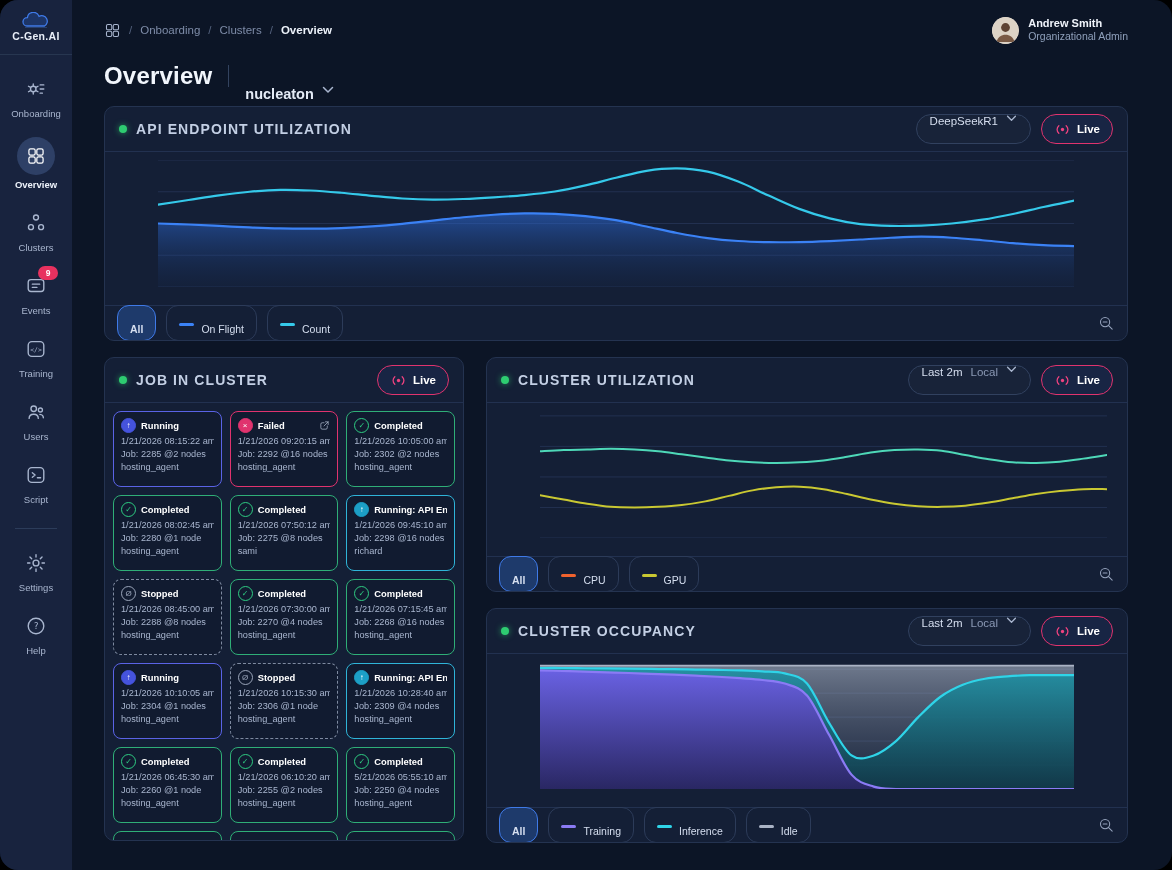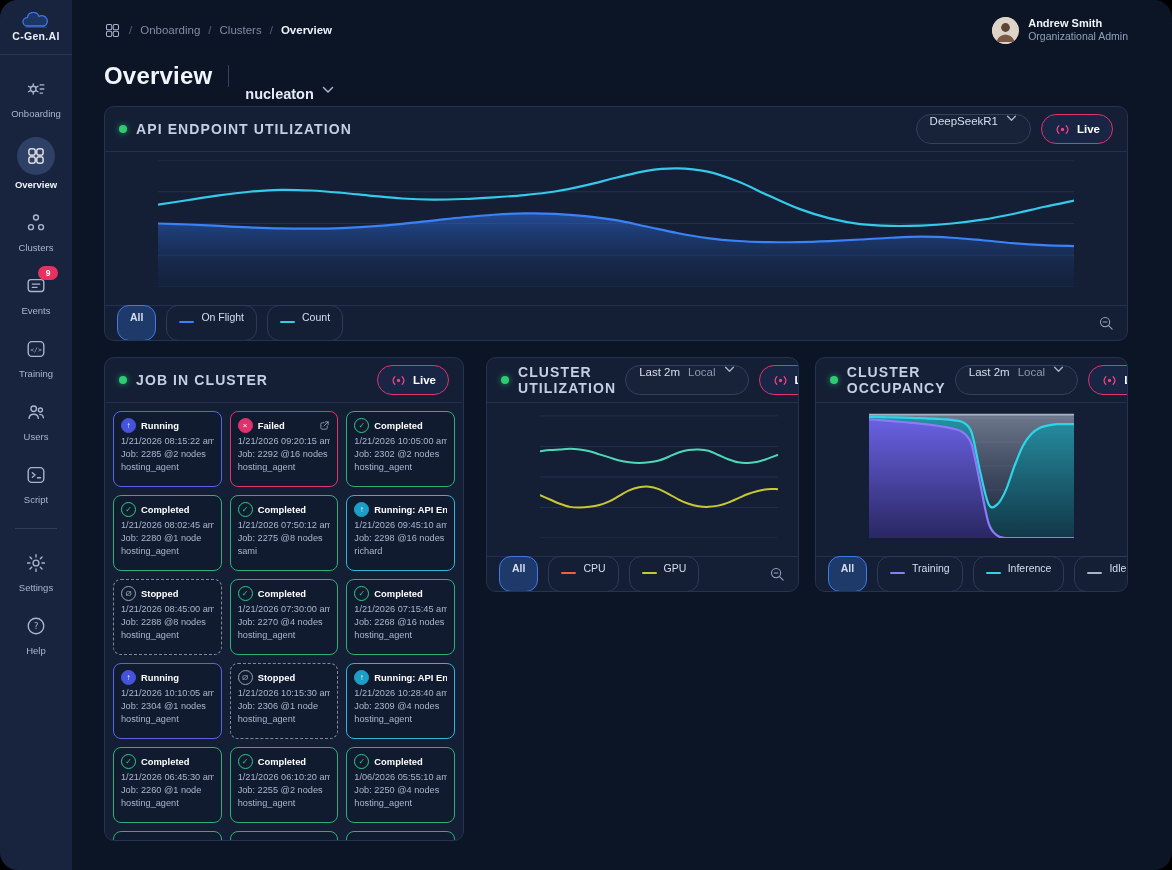--- a/index.html
+++ b/index.html
@@ -42,21 +42,21 @@
   
   .panel{background:#141f36;border:1px solid #243350;border-radius:10px;display:flex;flex-direction:column;overflow:hidden;}
   .panel-head{height:44px;flex-shrink:0;display:flex;align-items:center;gap:9px;padding:0 14px;border-bottom:1px solid #223150;}
   .dot{width:8px;height:8px;border-radius:50%;background:#2ecc71;box-shadow:0 0 6px #2ecc71aa;flex-shrink:0;}
   .panel-title{font-size:14px;font-weight:700;letter-spacing:1.1px;color:#c3cfe4;}
   .head-right{margin-left:auto;display:flex;align-items:center;gap:10px;}
   .pill{height:28px;border:1px solid #31415f;border-radius:15px;padding:0 13px;display:flex;align-items:flex-start;gap:8px;color:#d6dff0;font-size:11.5px;background:rgba(255,255,255,.02);cursor:pointer;white-space:nowrap;}
   .pill .dim{color:#8b99b5;}
   .live-pill{height:28px;border:1.5px solid #e0336e;border-radius:15px;padding:0 12px;display:flex;align-items:center;gap:6px;background:#182544;color:#fff;font-size:11.5px;font-weight:700;cursor:pointer;}
   .panel-foot{height:34px;flex-shrink:0;border-top:1px solid #223150;display:flex;align-items:center;gap:10px;padding:0 12px;}
-  .legend-pill{height:26px;border:1px solid #2c3b59;border-radius:12px;padding:17px 12px;display:flex;align-items:flex-end;gap:7px;font-size:10.5px;color:#d6dff0;background:transparent;cursor:pointer;font-family:inherit;}
+  .legend-pill{height:26px;border:1px solid #2c3b59;border-radius:12px;padding:17px 12px;display:flex;align-items:flex-start;gap:7px;font-size:10.5px;color:#d6dff0;background:transparent;cursor:pointer;font-family:inherit;}
   .legend-pill.active{background:#1e3a6b;border-color:#3f7ae8;font-weight:700;}
   .swatch{width:15px;height:2.5px;border-radius:2px;}
   .zoom-btn{margin-left:auto;background:none;border:none;cursor:pointer;display:flex;align-items:center;padding:0;}
 
   
   .chart-row{flex:1;display:flex;padding:8px 8px 0 8px;min-height:0;}
   .yaxis{width:38px;display:flex;flex-direction:column;justify-content:space-between;align-items:flex-end;padding:0 7px 0 0;flex-shrink:0;}
   .yaxis.right{align-items:flex-start;padding:0 0 0 7px;}
   .yaxis .ylab{font-size:10px;color:#8e9cb8;line-height:1;}
   .plot{flex:1;position:relative;min-width:0;}
@@ -64,21 +64,21 @@
   .grid{stroke:#223050;stroke-width:1;}
   .xlabels{display:flex;height:18px;align-items:center;flex-shrink:0;}
   .xlabels .xlab{flex:1;text-align:center;font-size:10px;color:#8e9cb8;}
   .xl-pad-l{width:46px;flex-shrink:0;}
   .xl-pad-r{width:46px;flex-shrink:0;}
   .xl-pad-sm{width:12px;flex-shrink:0;}
 
   .panel-api{margin-top:13px;height:233px;flex-shrink:0;}
   .bottom-row{display:flex;gap:22px;margin-top:16px;flex:1;min-height:0;}
   .panel-jobs{width:358px;height:482px;flex-shrink:0;}
-  .right-col{flex:1;display:flex;flex-direction:row;gap:16px;min-width:0;}
+  .right-col{flex:1;display:flex;flex-direction:column;gap:16px;min-width:0;}
   .panel-util,.panel-occ{height:233px;}
 
   
   .job-grid{flex:1;padding:8px;display:grid;grid-template-columns:repeat(3,1fr);grid-auto-rows:76px;gap:8px;overflow:hidden;}
   .job-card{border:1px solid #3a4a68;border-radius:8px;background:#111b30;padding:6px 7px;display:flex;flex-direction:column;gap:3px;cursor:pointer;min-width:0;}
   .job-head{display:flex;align-items:center;gap:5px;min-width:0;}
   .sicon{width:13px;height:13px;border-radius:50%;border:1.2px solid;display:flex;align-items:center;justify-content:center;font-size:8px;flex-shrink:0;line-height:1;}
   .job-status{font-size:9.4px;font-weight:700;color:#fff;white-space:nowrap;overflow:hidden;}
   .ext{margin-left:auto;flex-shrink:0;display:flex;}
   .job-meta{font-size:9.2px;color:#a9b6cf;white-space:nowrap;overflow:hidden;}
@@ -516,21 +516,21 @@
     <div class="job-meta">1/21/2026 06:10:20 am</div>
     <div class="job-meta">Job: 2255 @2 nodes</div>
     <div class="job-meta">hosting_agent</div>
   </div>
             <div class="job-card completed">
     <div class="job-head">
       <span class="sicon">✓</span>
       <span class="job-status">Completed</span>
 
     </div>
-    <div class="job-meta">1/06/2026 05:55:10 am</div>
+    <div class="job-meta">5/21/2026 05:55:10 am</div>
     <div class="job-meta">Job: 2250 @4 nodes</div>
     <div class="job-meta">hosting_agent</div>
   </div>
             <div class="job-card completed partial">
     <div class="job-head">
       <span class="sicon">✓</span>
       <span class="job-status"></span>
 
     </div>
     <div class="job-meta"></div>

